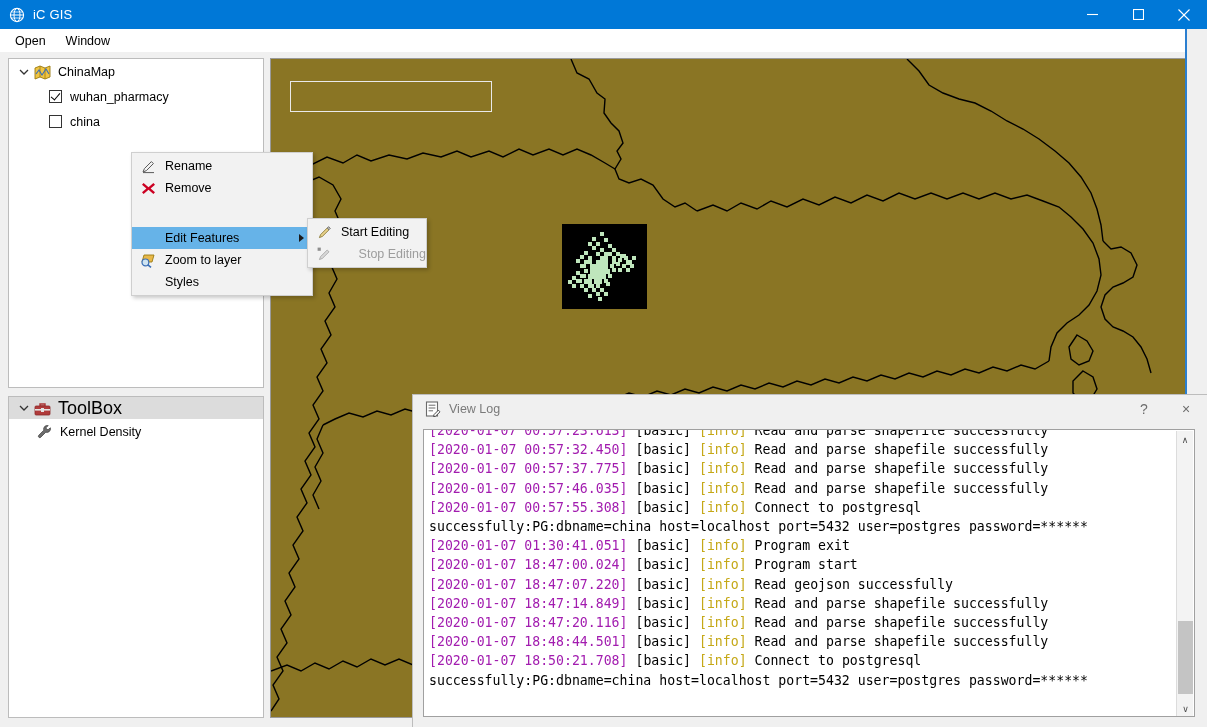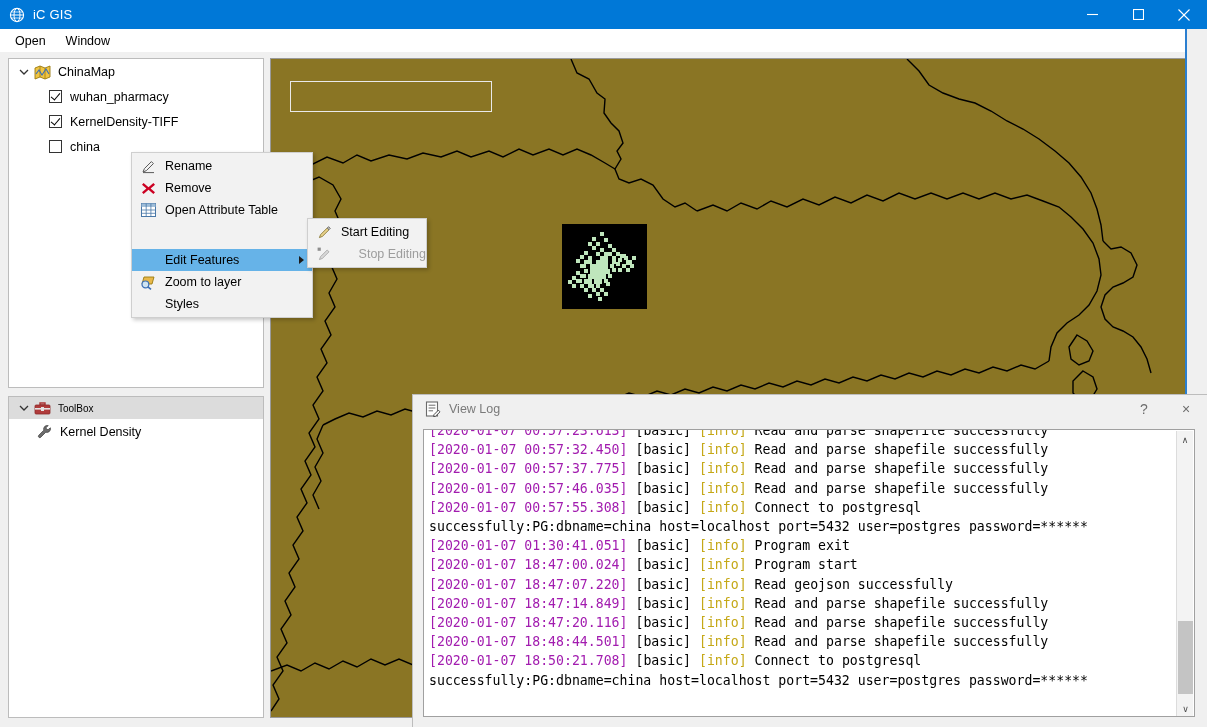--- a/index.html
+++ b/index.html
@@ -98,21 +98,21 @@
     position: absolute; left: 8px; top: 396px;
     width: 256px; height: 322px;
     background: #ffffff;
     border: 1px solid #bcbcbc;
     box-sizing: border-box;
     overflow: hidden;
   }
   #toolbox-header {
     height: 22px; background: #dcdcdc;
     display: flex; align-items: center; padding-left: 8px;
-    font-size: 10px; color: #000;
+    font-size: 18px; color: #000;
     box-sizing: border-box;
   }
   .tb-icon { width: 17px; height: 15px; margin-right: 7px; flex: 0 0 auto; }
   #toolbox-child {
     height: 26px; display: flex; align-items: center;
     padding-left: 28px; font-size: 12.5px; color: #000;
   }
   .wrench { width: 16px; height: 16px; margin-right: 7px; flex: 0 0 auto; }
 
   
@@ -426,25 +426,20 @@
       </span>
       <span>ChinaMap</span>
     </div>
 
     <div class="tree-row">
       <span class="child-indent"></span>
       <span class="chk on"></span>
       <span>wuhan_pharmacy</span>
     </div>
 
-    <div class="tree-row">
-      <span class="child-indent"></span>
-      <span class="chk on"></span>
-      <span>KernelDensity-TIFF</span>
-    </div>
 
 
     <div class="tree-row">
       <span class="child-indent"></span>
       <span class="chk"></span>
       <span>china</span>
     </div>
   </div>
 
   <div id="toolbox-panel">
@@ -488,33 +483,20 @@
 
     <div class="ctx-item">
       <span class="ctx-ico">
         <svg width="15" height="15" viewBox="0 0 15 15">
           <path d="M2.6 2 L7.5 6.2 L12.4 2 L14 3.8 L9.6 7.5 L14 11.2 L12.4 13 L7.5 8.8 L2.6 13 L1 11.2 L5.4 7.5 L1 3.8 Z" fill="#cc0022"></path>
         </svg>
       </span>
       <span class="ctx-label">Remove</span>
     </div>
 
-    <div class="ctx-item">
-      <span class="ctx-ico">
-        <svg width="15" height="14" viewBox="0 0 15 14">
-          <rect x=".5" y=".5" width="14" height="13" fill="#ffffff" stroke="#4a78a8" stroke-width="1"></rect>
-          <rect x=".5" y=".5" width="14" height="3.4" fill="#9dbcd8"></rect>
-          <line x1="5.2" y1="0.5" x2="5.2" y2="13.5" stroke="#4a78a8" stroke-width=".8"></line>
-          <line x1="9.9" y1="0.5" x2="9.9" y2="13.5" stroke="#4a78a8" stroke-width=".8"></line>
-          <line x1="0.5" y1="7" x2="14.5" y2="7" stroke="#4a78a8" stroke-width=".8"></line>
-          <line x1="0.5" y1="10.3" x2="14.5" y2="10.3" stroke="#4a78a8" stroke-width=".8"></line>
-        </svg>
-      </span>
-      <span class="ctx-label">Open Attribute Table</span>
-    </div>
 
     <div class="ctx-item hl">
       <span class="ctx-ico"></span>
       <span class="ctx-label">Edit Features</span>
       <span class="ctx-arrow"></span>
     </div>
 
     <div class="ctx-item">
       <span class="ctx-ico">
         <svg width="16" height="15" viewBox="0 0 16 15">

